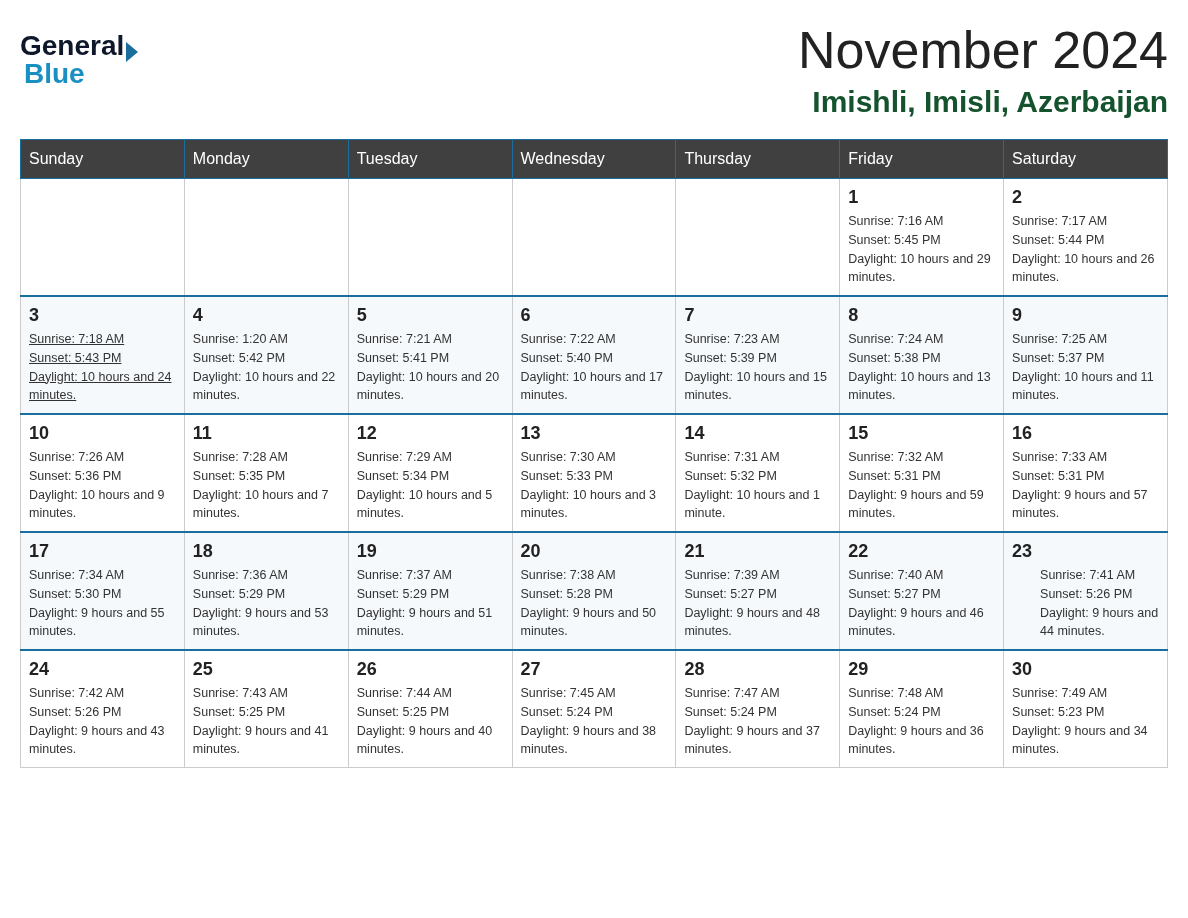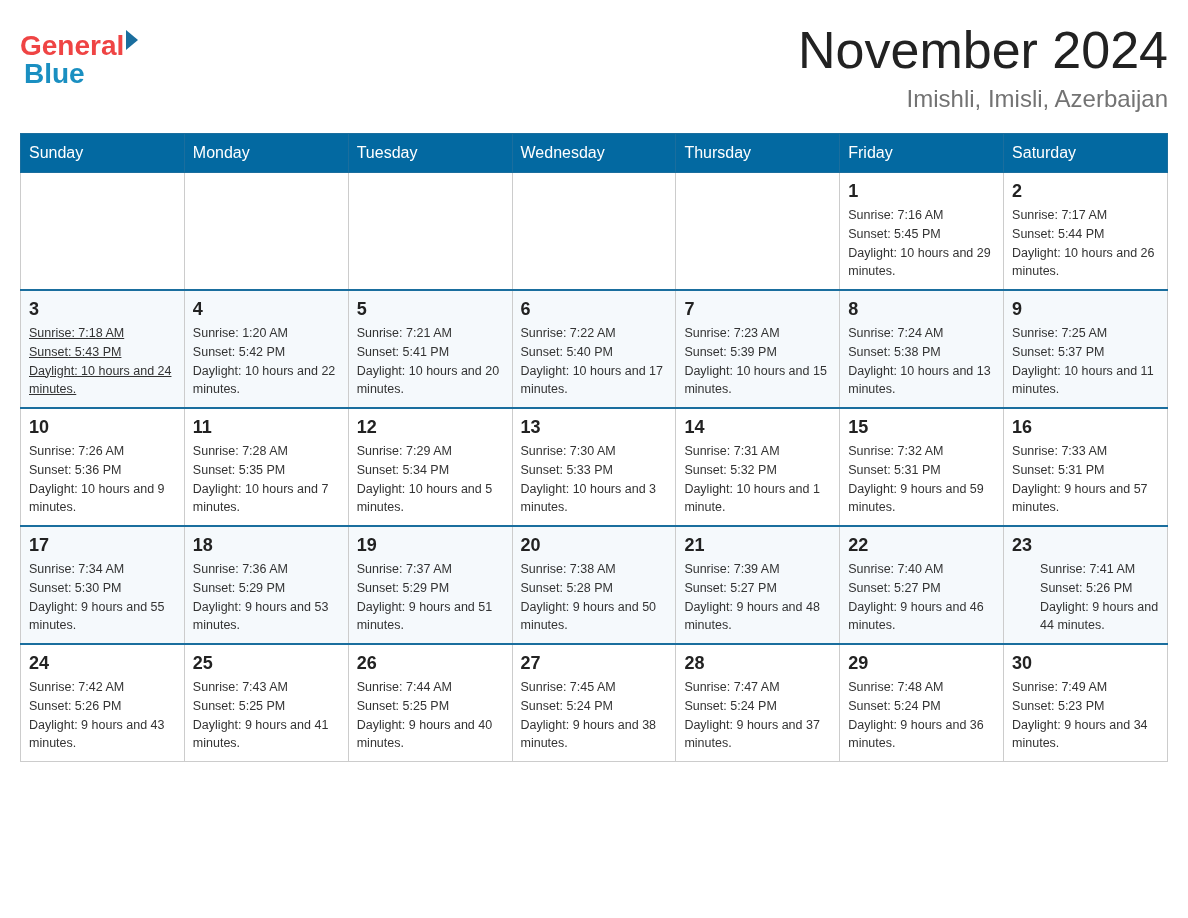--- a/index.html
+++ b/index.html
@@ -18,23 +18,23 @@
     }
     .logo {
       display: flex;
       flex-direction: column;
       align-items: flex-start;
       margin-top: 10px;
     }
     .logo-general {
       font-size: 28px;
       font-weight: bold;
-      color: #ef4444;
+      color: #0f172a;
       display: flex;
-      align-items: flex-start;
+      align-items: flex-end;
     }
     .logo-general .arrow {
       width: 0;
       height: 0;
       border-left: 12px solid #1a6e9e;
       border-top: 10px solid transparent;
       border-bottom: 10px solid transparent;
       margin-left: 2px;
       display: inline-block;
     }
@@ -48,31 +48,31 @@
     .title-section {
       text-align: right;
     }
     .title-section h1 {
       font-size: 52px;
       font-weight: normal;
       color: #222;
       margin-bottom: 5px;
     }
     .title-section h2 {
-      font-size: 24px;
-      font-weight: normal;
-      color: #737373;
+      font-size: 30px;
+      font-weight: bold;
+      color: #14532d;
     }
     .calendar {
       width: 100%;
       border-collapse: collapse;
       border: 1px solid #b0b0b0;
     }
     .calendar th {
-      background-color: #0369a1;
+      background-color: #404040;
       color: white;
       padding: 10px 8px;
       font-size: 16px;
       font-weight: normal;
       text-align: left;
       border: 1px solid #1a6e9e;
     }
     .calendar td {
       vertical-align: top;
       padding: 8px;

